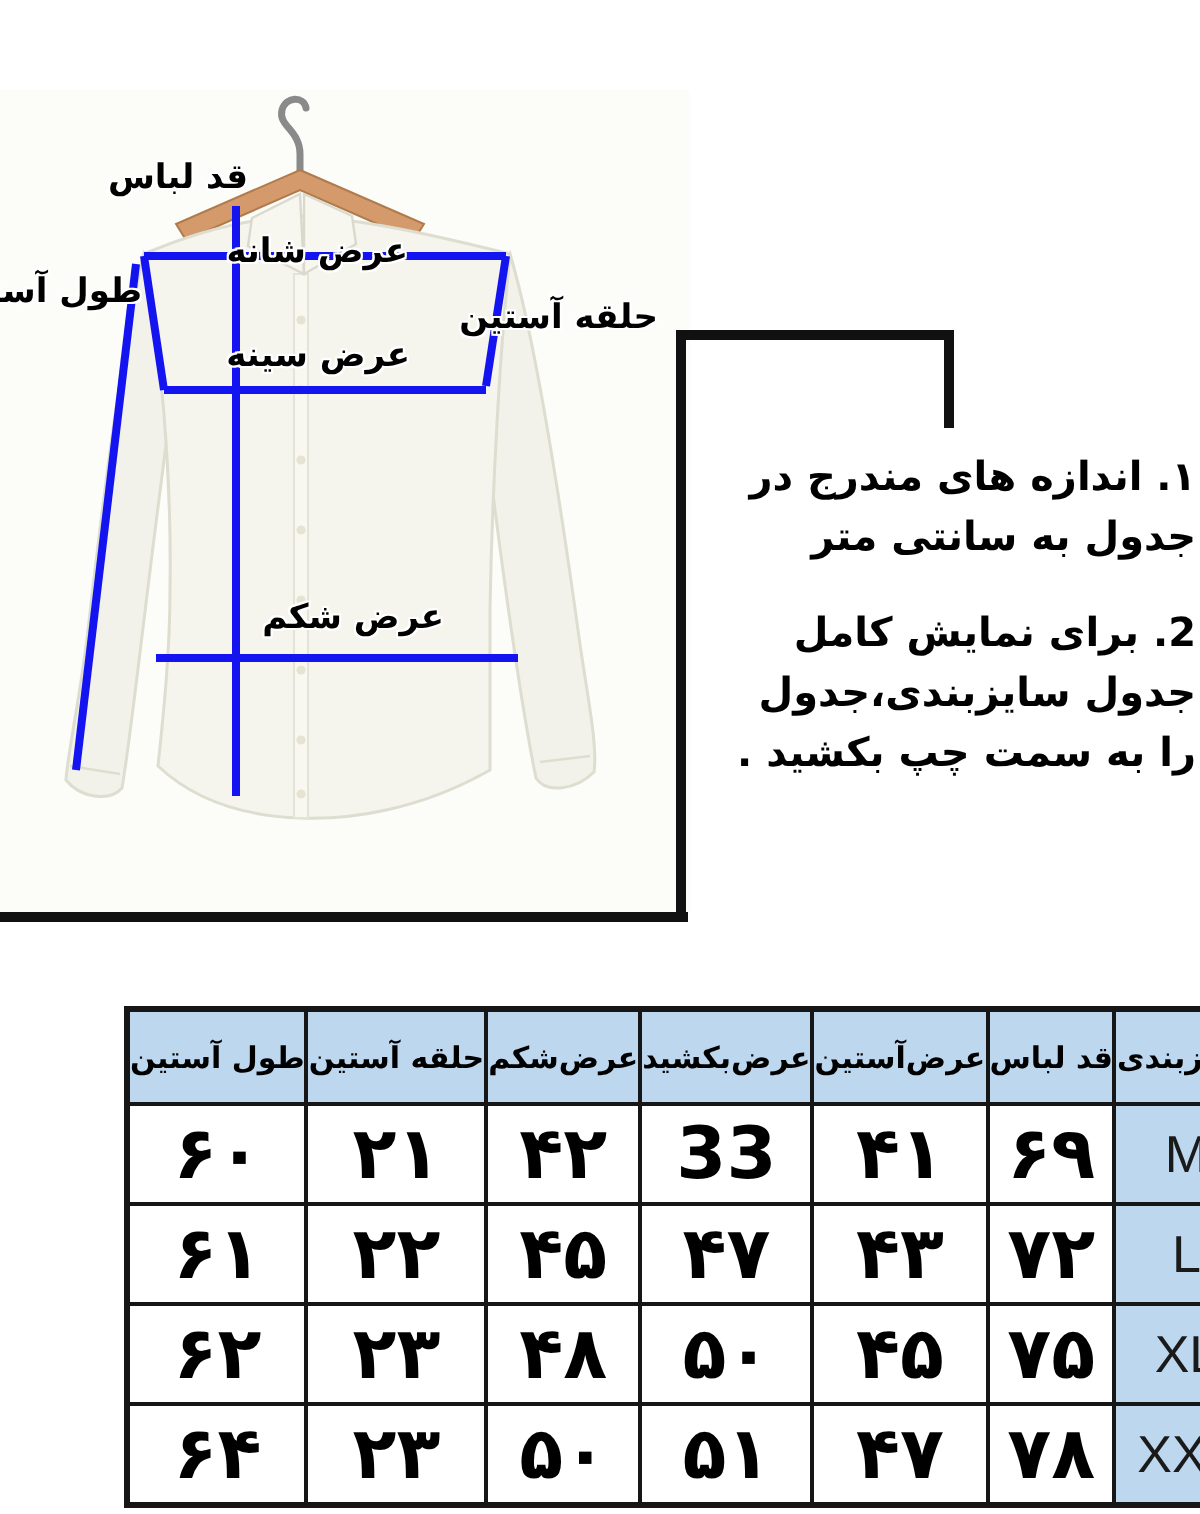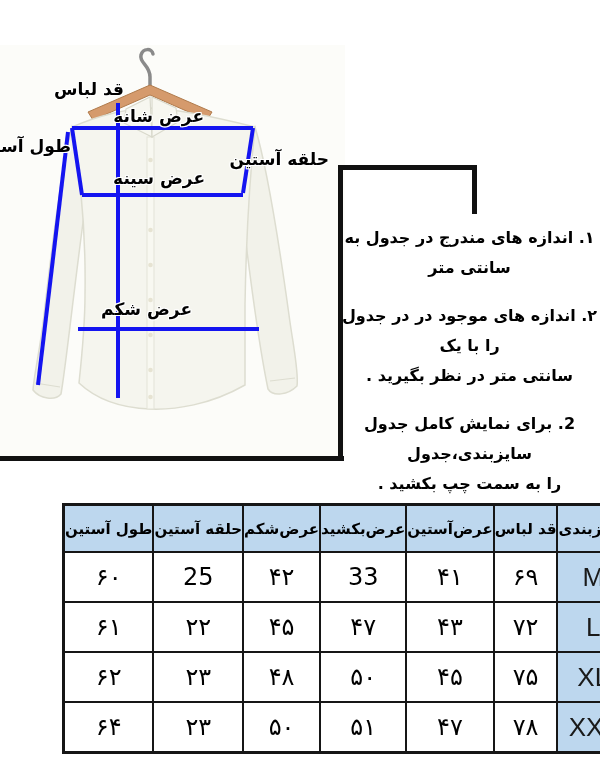--- a/index.html
+++ b/index.html
@@ -21,40 +21,40 @@
   
   .frame { position:absolute; background:#111111; }
   .frame-bottom { left:0;   top:411px; width:344px; height:5px; }
   .frame-right  { left:338px; top:120px; width:5px;  height:296px; }
   .frame-top    { left:338px; top:120px; width:139px; height:5px; }
   .frame-notch  { left:472px; top:120px; width:5px;  height:49px; }
 
   
   .notes {
     position:absolute; left:341px; top:178px; width:257px;
-    direction:rtl; text-align:center; color:#000;
-    font-weight:bold; font-size:16px;
+    direction:rtl; text-align:right; color:#000;
+    font-weight:bold; font-size:20px;
   }
   .note-item { margin:0 0 18px 0; line-height:30px; }
   .note-line { display:block; }
 
   
   .size-table {
     position:absolute; left:62px; top:458px;
     border-collapse:collapse; direction:rtl; table-layout:fixed;
     border:3px solid #161616; background:#ffffff;
   }
   .size-table th, .size-table td {
     border:2px solid #161616; text-align:center; vertical-align:middle;
     padding:0; overflow:hidden; color:#000;
   }
   .size-table th {
     background:#bdd7ee; height:45px; font-size:15px; font-weight:bold; white-space:nowrap;
   }
-  .size-table td { height:48px; font-size:24px; font-weight:normal; }
+  .size-table td { height:48px; font-size:36px; font-weight:bold; }
   .size-table td.size-cell {
     background:#bdd7ee; font-weight:normal; font-size:26px; color:#1a1a1a;
     font-family:"Liberation Sans","DejaVu Sans",sans-serif;
   }
   .col-size  { width:61px; }
   .col-meas  { width:69px; }
 </style>
 </head>
 <body>
 
@@ -96,39 +96,35 @@
         <line x1="72" y1="83" x2="253" y2="83"></line>
         <line x1="72" y1="83" x2="82" y2="150"></line>
         <line x1="253" y1="83" x2="243" y2="148"></line>
         <line x1="82" y1="150" x2="243" y2="150"></line>
         <line x1="78" y1="284" x2="259" y2="284"></line>
         <line x1="68" y1="87" x2="38" y2="340"></line>
       </g>
     </svg>
 
     <div class="shirt-label" style="left:58px; top:35px; width:66px; text-align:right;">قد لباس</div>
-    <div class="shirt-label" style="left:128px; top:62px; width:76px;">عرض شانه</div>
+    <div class="shirt-label" style="left:128px; top:72px; width:76px;">عرض شانه</div>
     <div class="shirt-label" style="left:1px; top:92px; width:70px;">طول آستین</div>
     <div class="shirt-label" style="left:251px; top:105px; width:78px;">حلقه آستین</div>
     <div class="shirt-label" style="left:131px; top:124px; width:74px;">عرض سینه</div>
-    <div class="shirt-label" style="left:118px; top:255px; width:74px;">عرض شکم</div>
+    <div class="shirt-label" style="left:148px; top:255px; width:74px;">عرض شکم</div>
   </div>
 
   <div class="frame frame-bottom"></div>
   <div class="frame frame-right"></div>
   <div class="frame frame-top"></div>
   <div class="frame frame-notch"></div>
 
   <div class="notes" dir="rtl">
     <p class="note-item">
       <span class="note-line">۱. اندازه های مندرج در جدول به سانتی متر</span>
-    </p>
-    <p class="note-item">
-      <span class="note-line">۲. اندازه های موجود در در جدول را با یک</span>
-      <span class="note-line">سانتی متر در نظر بگیرید .</span>
     </p>
     <p class="note-item">
       <span class="note-line">2. برای نمایش کامل جدول سایزبندی،جدول</span>
       <span class="note-line">را به سمت چپ بکشید .</span>
     </p>
   </div>
 
   <table class="size-table" dir="rtl">
     <colgroup>
       <col class="col-size">
@@ -150,21 +146,21 @@
         <th>طول آستین</th>
       </tr>
     </thead>
     <tbody>
       <tr>
         <td class="size-cell">M</td>
         <td>۶۹</td>
         <td>۴۱</td>
         <td>33</td>
         <td>۴۲</td>
-        <td>25</td>
+        <td>۲۱</td>
         <td>۶۰</td>
       </tr>
       <tr>
         <td class="size-cell">L</td>
         <td>۷۲</td>
         <td>۴۳</td>
         <td>۴۷</td>
         <td>۴۵</td>
         <td>۲۲</td>
         <td>۶۱</td>

